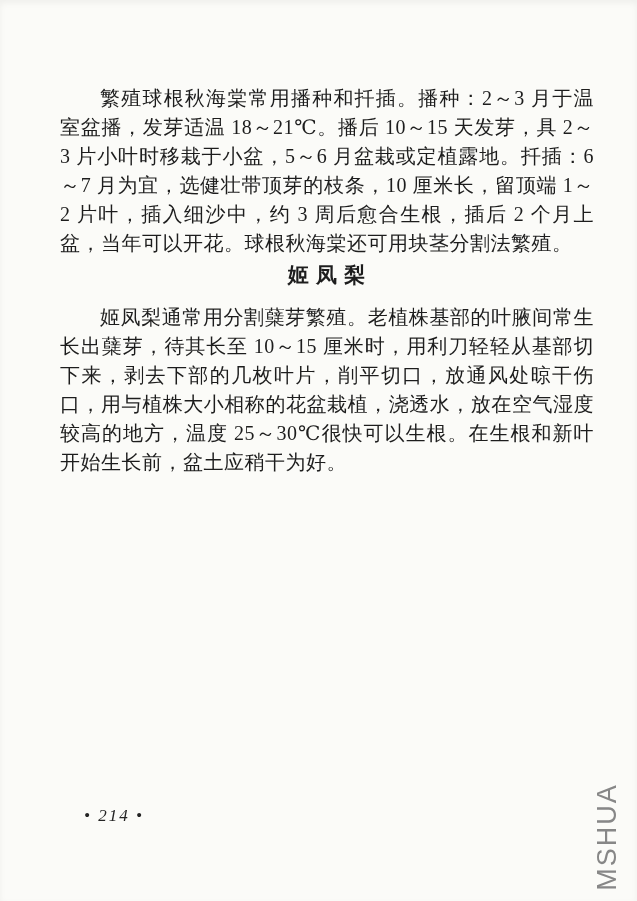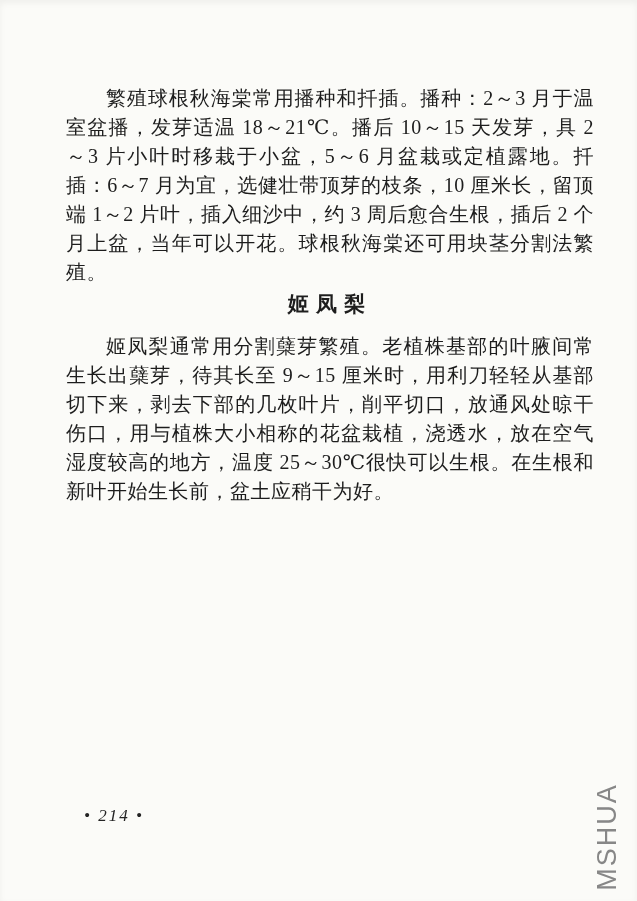--- a/index.html
+++ b/index.html
@@ -24,21 +24,21 @@
     position: absolute;
     left: 60px; top: 84px;
     width: 534px;
     color: var(--text-color);
     font-size: 20px;
     line-height: 29px;
     letter-spacing: 0.5px;
     text-align: justify;
   }
   .content p.paragraph { margin: 0; }
-  .content p.indent { text-indent: 2em; margin-left: 6px; }
+  .content p.indent { text-indent: 2em; }
   .content h2.heading {
     margin: 3px 0 13px 0;
     font-size: 21px;
     font-weight: bold;
     line-height: 29px;
     text-align: center;
     text-indent: 0;
     letter-spacing: 1px;
   }
   .page-number {
@@ -66,17 +66,17 @@
     user-select: none;
   }
 </style>
 </head>
 <body>
 
 <div class="page">
   <main class="content" id="content">
       <p class="paragraph indent">繁殖球根秋海棠常用播种和扦插。播种：2～3 月于温室盆播，发芽适温 18～21℃。播后 10～15 天发芽，具 2～3 片小叶时移栽于小盆，5～6 月盆栽或定植露地。扦插：6～7 月为宜，选健壮带顶芽的枝条，10 厘米长，留顶端 1～2 片叶，插入细沙中，约 3 周后愈合生根，插后 2 个月上盆，当年可以开花。球根秋海棠还可用块茎分割法繁殖。</p>
       <h2 class="heading">姬 凤 梨</h2>
-      <p class="paragraph indent">姬凤梨通常用分割蘖芽繁殖。老植株基部的叶腋间常生长出蘖芽，待其长至 9～15 厘米时，用利刀轻轻从基部切下来，剥去下部的几枚叶片，削平切口，放通风处晾干伤口，用与植株大小相称的花盆栽植，浇透水，放在空气湿度较高的地方，温度 25～30℃很快可以生根。在生根和新叶开始生长前，盆土应稍干为好。</p>
+      <p class="paragraph indent">姬凤梨通常用分割蘖芽繁殖。老植株基部的叶腋间常生长出蘖芽，待其长至 10～15 厘米时，用利刀轻轻从基部切下来，剥去下部的几枚叶片，削平切口，放通风处晾干伤口，用与植株大小相称的花盆栽植，浇透水，放在空气湿度较高的地方，温度 25～30℃很快可以生根。在生根和新叶开始生长前，盆土应稍干为好。</p>
     </main>
   <div class="page-number">• 214 •</div>
   <div class="watermark">MSHUA</div>
 </div>
 
 </body></html>

